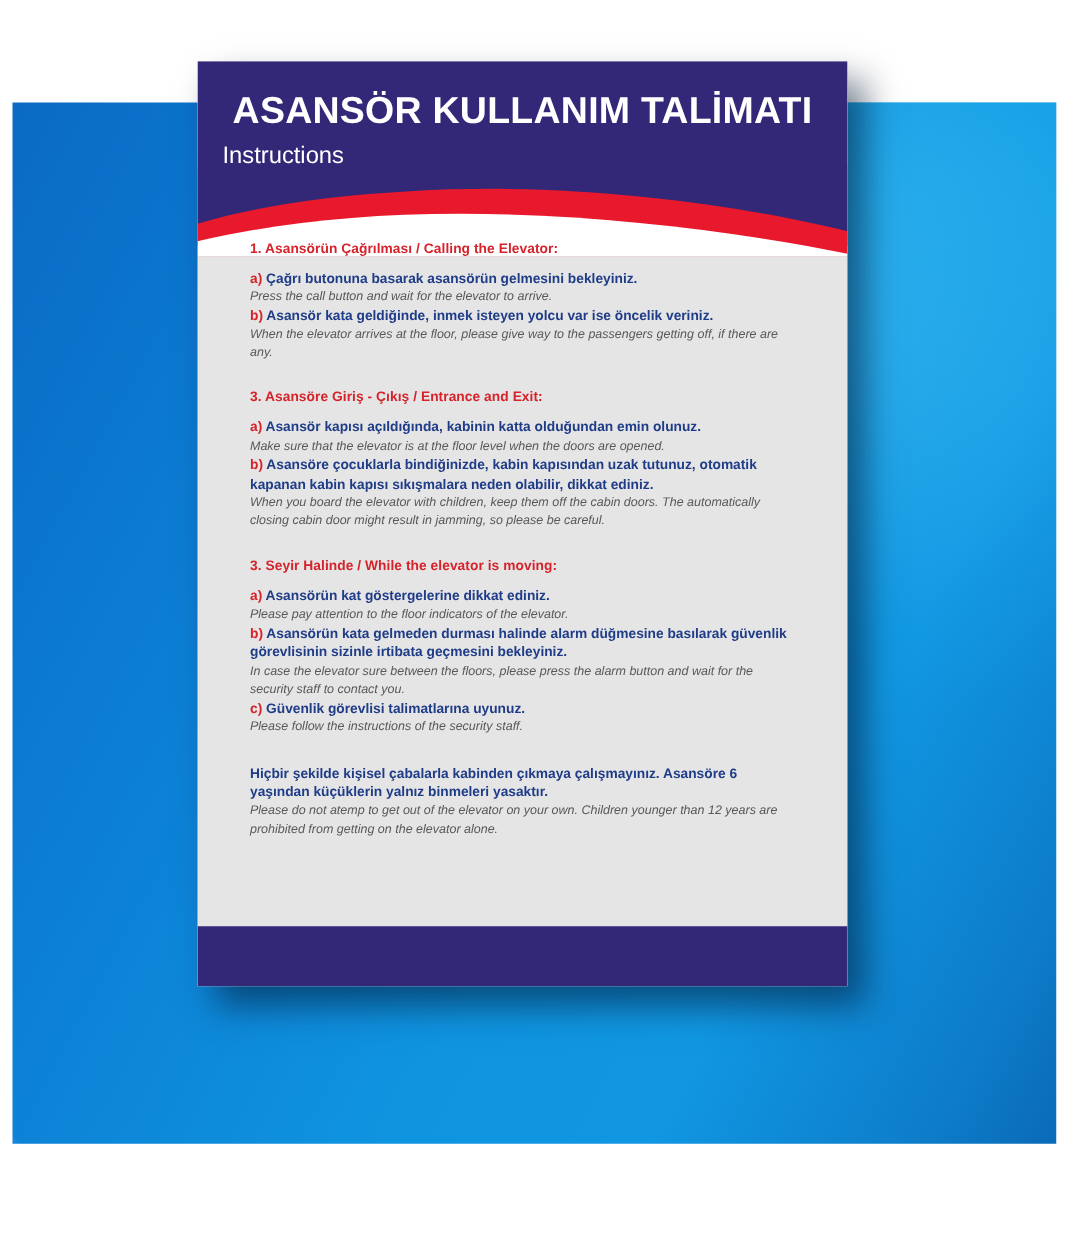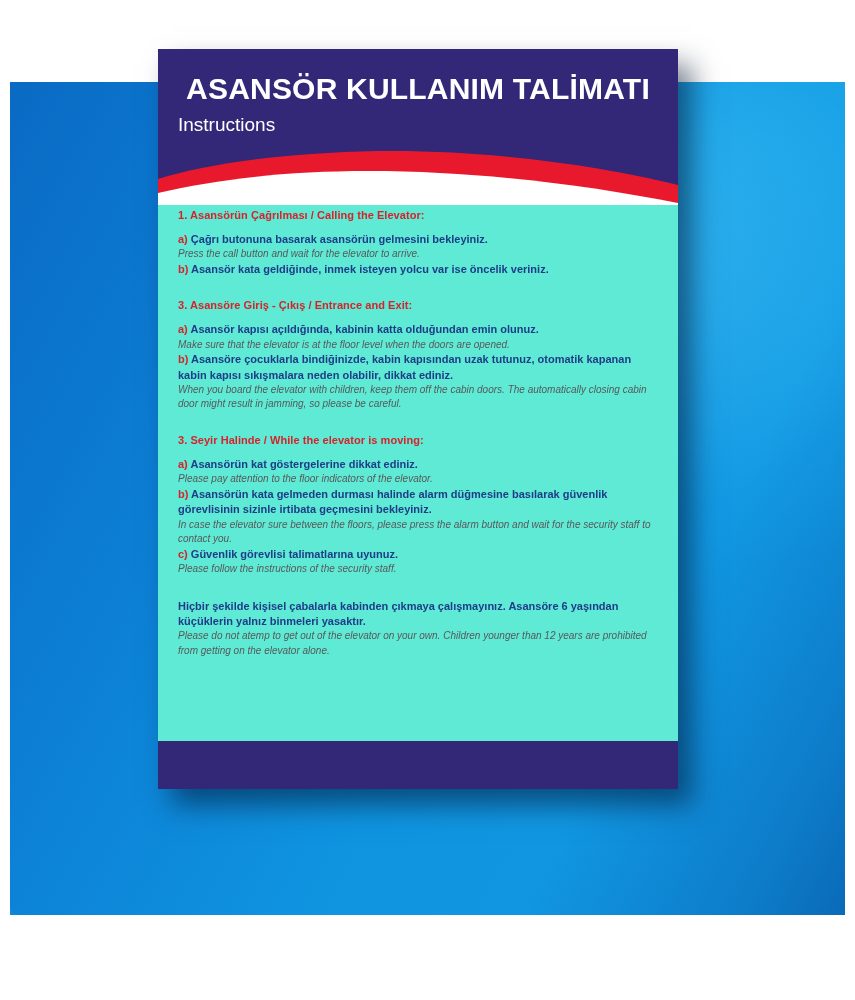--- a/index.html
+++ b/index.html
@@ -28,21 +28,21 @@
   .glow {
     position:absolute; right:-60px; top:-80px; width:520px; height:520px;
     border-radius:50%;
     background:radial-gradient(circle, rgba(90,205,250,0.30) 0%, rgba(90,205,250,0) 68%);
   }
 
   
   #sign {
     position:absolute; left:158px; top:49px;
     width:520px; height:740px;
-    background:#5eead4;
+    background:#e5e5e5;
     box-shadow: 14px 16px 26px rgba(0,20,45,0.55);
     overflow:hidden;
   }
   #header {
     position:absolute; left:0; top:0; width:100%; height:148px;
     background:#332878; overflow:hidden;
   }
   #title {
     position:absolute; left:0; top:23px; width:100%;
     text-align:center; color:#ffffff;
@@ -50,22 +50,22 @@
   }
   #subtitle {
     position:absolute; left:20px; top:65px;
     color:#ffffff; font-size:19px; font-weight:normal;
   }
   
   #swoosh { position:absolute; left:0; top:84px; width:520px; height:72px; }
 
   
   #content {
-    position:absolute; left:0; top:160px; width:100%;
-    padding:0 20px;
+    position:absolute; left:0; top:144px; width:100%;
+    padding:0 42px;
   }
   .section { margin-bottom:0; }
   .sec-head {
     color:#d6232b; font-size:11px; font-weight:bold;
     margin-bottom:11px; letter-spacing:0.05px;
   }
   .item { margin:0; }
   .tr-line {
     color:#1f3c88; font-size:11px; font-weight:bold;
     line-height:1.40; margin:0;
@@ -112,20 +112,21 @@
   <div id="content">
 
     <div class="section">
       <div class="sec-head">1. Asansörün Çağrılması / Calling the Elevator:</div>
       <div class="item">
         <p class="tr-line"><span class="mark">a)</span> <span>Çağrı butonuna basarak asansörün gelmesini bekleyiniz.</span></p>
         <p class="en-line">Press the call button and wait for the elevator to arrive.</p>
       </div>
       <div class="item">
         <p class="tr-line"><span class="mark">b)</span> <span>Asansör kata geldiğinde, inmek isteyen yolcu var ise öncelik veriniz.</span></p>
+        <p class="en-line">When the elevator arrives at the floor, please give way to the passengers getting off, if there are any.</p>
       </div>
     </div>
 
     <div class="sec-gap"></div>
 
     <div class="section">
       <div class="sec-head">3. Asansöre Giriş - Çıkış / Entrance and Exit:</div>
       <div class="item">
         <p class="tr-line"><span class="mark">a)</span> <span>Asansör kapısı açıldığında, kabinin katta olduğundan emin olunuz.</span></p>
         <p class="en-line">Make sure that the elevator is at the floor level when the doors are opened.</p>

